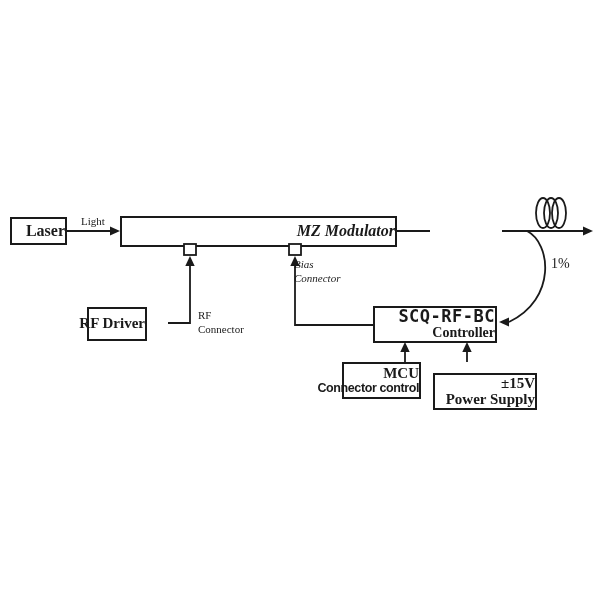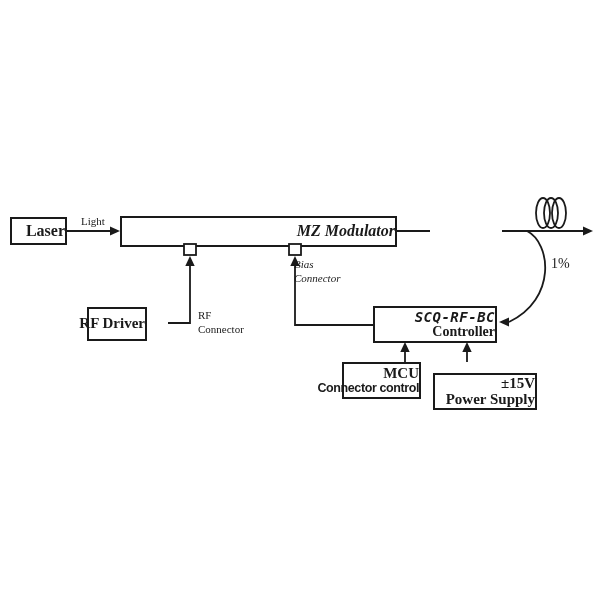--- a/index.html
+++ b/index.html
@@ -45,25 +45,24 @@
   }
   #laser-box        { left: 10px;  top: 217px; width: 57px;  height: 28px; }
   #mz-box           { left: 120px; top: 216px; width: 277px; height: 31px; font-style: italic; }
   #coupler-box      { left: 430px; top: 217px; width: 72px;  height: 30px; border-radius: 8px; }
   #rf-driver-box    { left: 87px;  top: 307px; width: 60px;  height: 34px; }
   #controller-box   { left: 373px; top: 306px; width: 124px; height: 37px; }
   #mcu-box          { left: 342px; top: 362px; width: 79px;  height: 37px; }
   #ps-box           { left: 433px; top: 373px; width: 104px; height: 37px; }
   .controller-title {
     font-family: "DejaVu Sans Mono", monospace;
-    font-size: 14px;
+    font-size: 17px;
     font-weight: 600;
     letter-spacing: 0.5px;
     white-space: nowrap;
-    font-style: italic;
   }
   .controller-sub {
     font-size: 14px;
     font-weight: bold;
     white-space: nowrap;
   }
   .two-line-top {
     font-size: 15px;
     font-weight: bold;
     white-space: nowrap;

